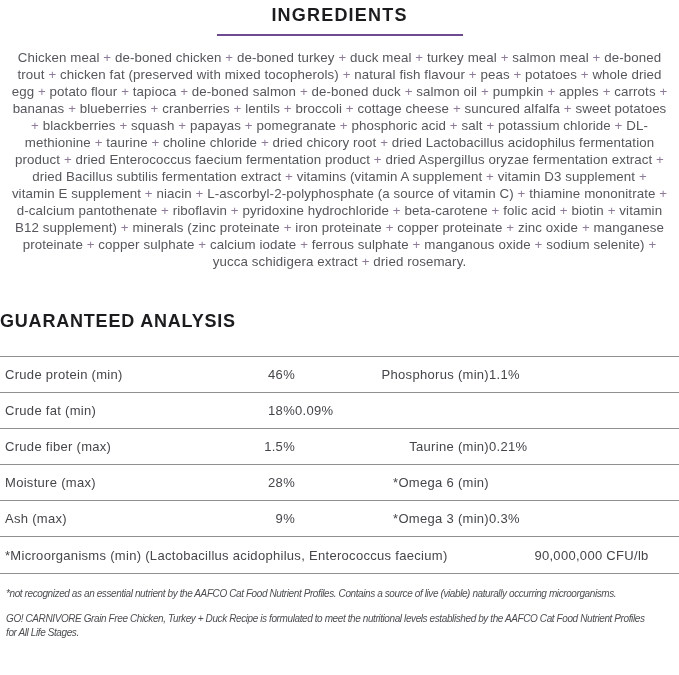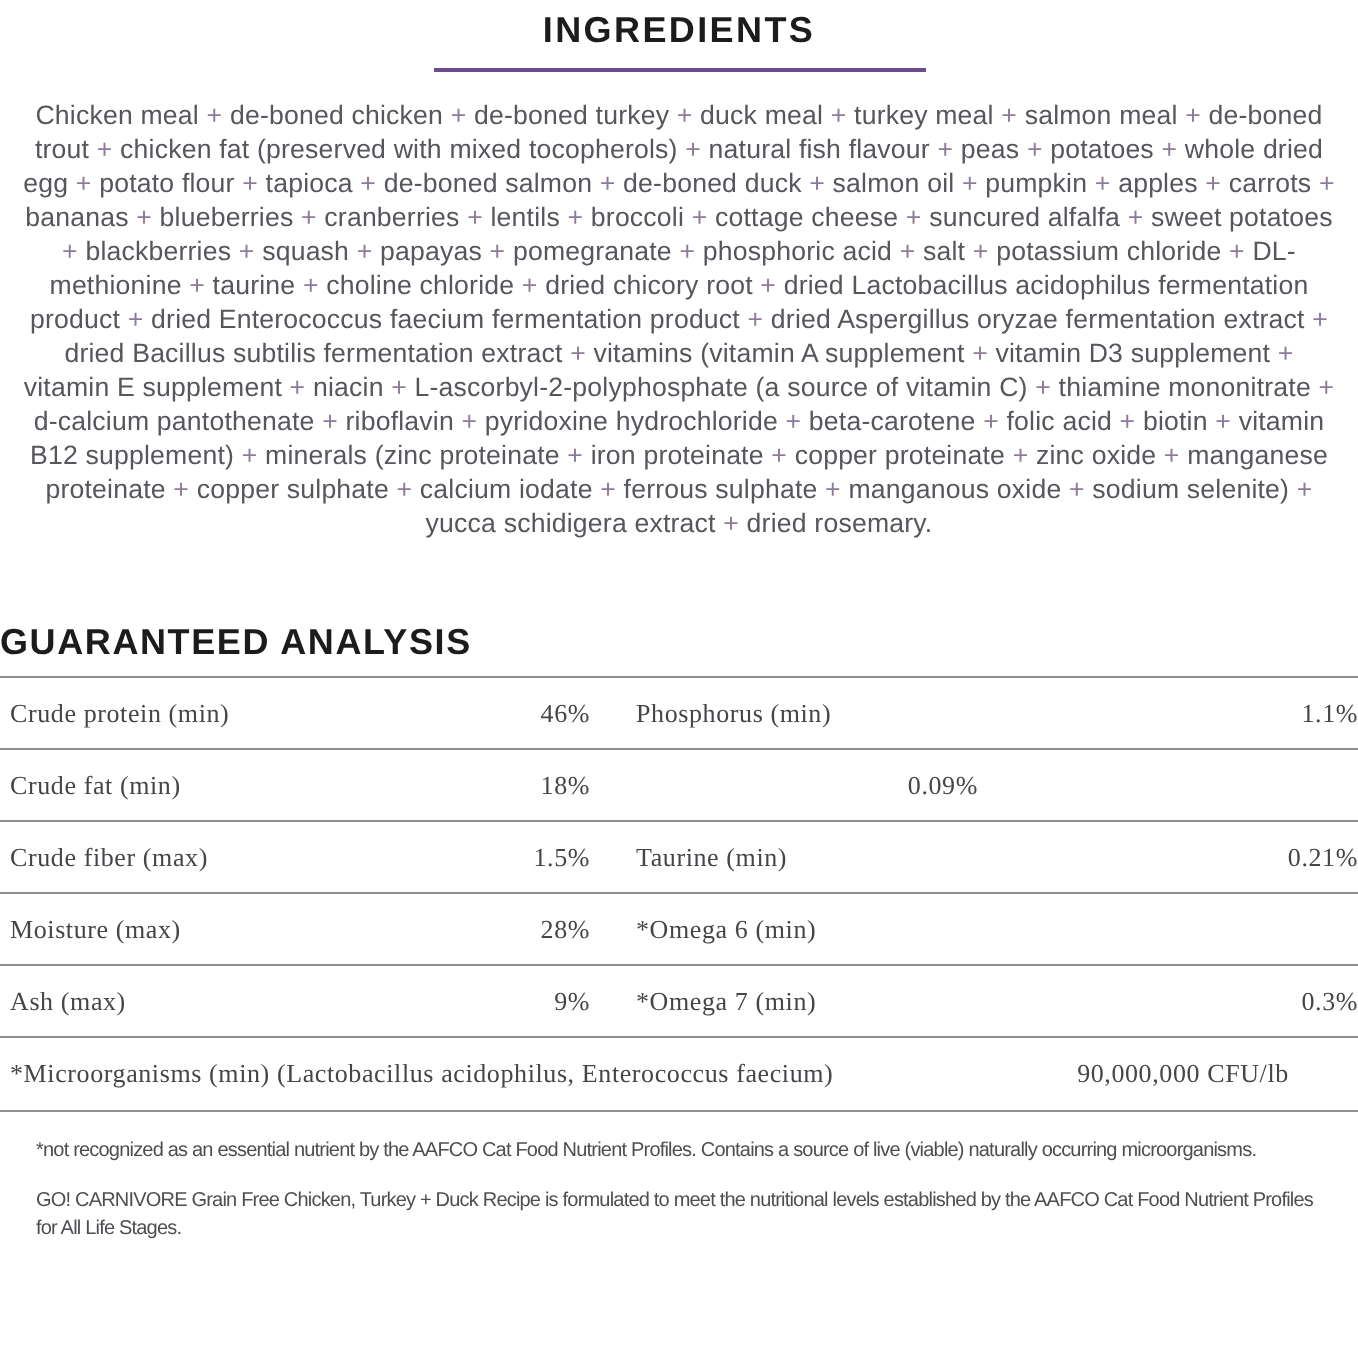--- a/index.html
+++ b/index.html
@@ -31,43 +31,43 @@
     font-size:13.3px;line-height:17px;color:var(--body);letter-spacing:0.1px;
   }
   .plus{color:var(--plus);}
 
   .ga-title{
     margin:41px 0 0 0;
     font-size:18px;font-weight:700;letter-spacing:0.8px;color:var(--ink);
   }
 
   .ga-table{
-    margin-top:6px;
+    margin-top:24px;
     border-top:1px solid var(--line);
-    font-family:Liberation Serif, serif;
   }
   .row{
     display:grid;
     grid-template-columns:185px 110px 1fr 190px;
     align-items:center;
     height:35px;
     border-bottom:1px solid var(--line);
     font-size:13px;color:var(--table-ink);letter-spacing:0.3px;
   }
   .row .lbl1{padding-left:5px;}
   .row .val1{text-align:right;}
-  .row .lbl2{padding-left:23px;}
-  .row .val2{text-align:right;}
+  .row .lbl2{padding-left:23px;text-align:right;}
+  .row .val2{text-align:left;}
   .row.micro{grid-template-columns:1fr 175px;height:36px;}
   .row.micro .valm{text-align:center;}
 
   .fn{
-    margin:14px 2px 0 18px;
+    margin:14px 2px 0 6px;
     font-size:10px;letter-spacing:-0.4px;color:#4c4e51;
     white-space:nowrap;
+    font-style:italic;
   }
   .fn.multi{margin-top:13px;line-height:13.5px;}
   .fn-line{display:block;white-space:nowrap;}
 </style>
 </head>
 <body>
 
 <div class="page">
 
   <h1 class="ing-title">INGREDIENTS</h1>
@@ -96,21 +96,21 @@
       <span class="val2">0.21%</span>
     </div>
     <div class="row">
       <span class="lbl1">Moisture (max)</span>
       <span class="val1">28%</span>
       <span class="lbl2">*Omega 6 (min)</span>
     </div>
     <div class="row">
       <span class="lbl1">Ash (max)</span>
       <span class="val1">9%</span>
-      <span class="lbl2">*Omega 7 (min)</span>
+      <span class="lbl2">*Omega 3 (min)</span>
       <span class="val2">0.3%</span>
     </div>
     <div class="row micro">
       <span class="lbl1">*Microorganisms (min) (Lactobacillus acidophilus, Enterococcus faecium)</span>
       <span class="valm">90,000,000 CFU/lb</span>
     </div>
   </div>
 
   <p class="fn">*not recognized as an essential nutrient by the AAFCO Cat Food Nutrient Profiles. Contains a source of live (viable) naturally occurring microorganisms.</p>
 

